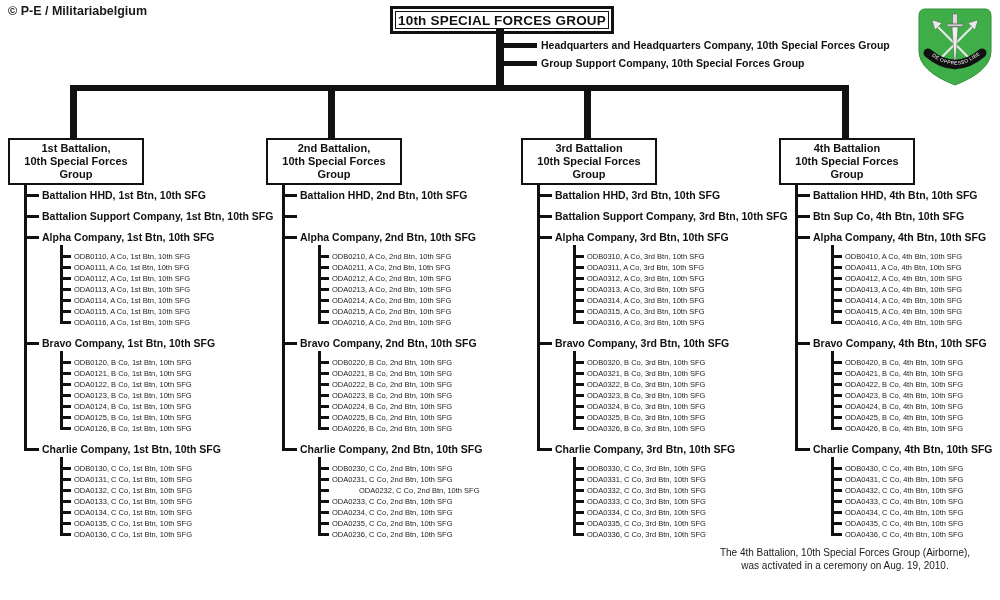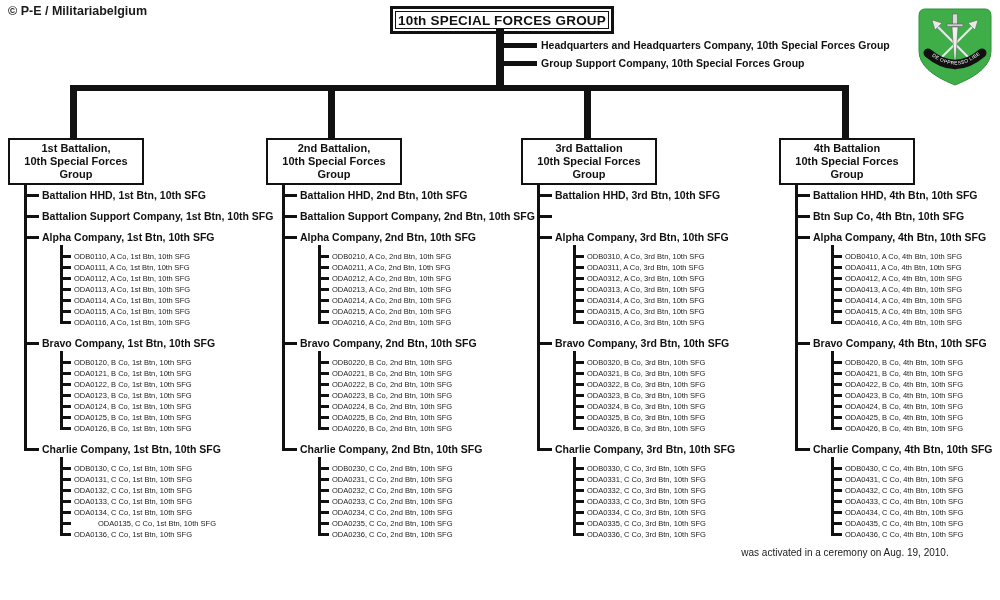--- a/index.html
+++ b/index.html
@@ -83,35 +83,35 @@
           <div class="row team-row"><div class="tick"></div><div class="lbl" style="display: inline;">ODA0126, B Co, 1st Btn,  10th SFG</div></div>
         </div>
         <div class="spine sub-spine" style="top: 166px; height: 78.5px;"></div>
         <div class="row company-row"><div class="tick"></div><div class="lbl" style="display: inline;">Charlie Company, 1st Btn, 10th SFG</div></div>
         <div class="team-list">
           <div class="row team-row"><div class="tick"></div><div class="lbl" style="display: inline;">ODB0130, C Co, 1st Btn,  10th SFG</div></div>
           <div class="row team-row"><div class="tick"></div><div class="lbl" style="display: inline;">ODA0131, C Co, 1st Btn,  10th SFG</div></div>
           <div class="row team-row"><div class="tick"></div><div class="lbl" style="display: inline;">ODA0132, C Co, 1st Btn,  10th SFG</div></div>
           <div class="row team-row"><div class="tick"></div><div class="lbl" style="display: inline;">ODA0133, C Co, 1st Btn,  10th SFG</div></div>
           <div class="row team-row"><div class="tick"></div><div class="lbl" style="display: inline;">ODA0134, C Co, 1st Btn,  10th SFG</div></div>
-          <div class="row team-row"><div class="tick"></div><div class="lbl" style="display: inline; margin-left: 24px;">ODA0135, C Co, 1st Btn,  10th SFG</div></div>
+          <div class="row team-row"><div class="tick"></div><div class="lbl" style="display: inline;">ODA0135, C Co, 1st Btn,  10th SFG</div></div>
           <div class="row team-row"><div class="tick"></div><div class="lbl" style="display: inline;">ODA0136, C Co, 1st Btn,  10th SFG</div></div>
         </div>
         <div class="spine sub-spine" style="top: 272px; height: 78.5px;"></div>
       </div>
     </div>
   <div class="bn-col" style="left:266px;">
       <div class="bn-box">
         <div class="bn-line">2nd Battalion,</div>
         <div class="bn-line">10th Special Forces Group</div>
       </div>
       <div class="tree">
         <div class="spine main-spine" style="height: 266px;"></div>
         <div class="row unit-row"><div class="tick"></div><div class="lbl" style="display: inline;">Battalion HHD,  2nd Btn, 10th SFG</div></div>
-        <div class="row unit-row"><div class="tick"></div><div class="lbl" style="display: inline;">Battalion  Support Company, 2nd Btn, 10th SFG</div></div>
+        <div class="row unit-row"><div class="tick"></div></div>
         <div class="row company-row"><div class="tick"></div><div class="lbl" style="display: inline;">Alpha Company, 2nd Btn, 10th SFG</div></div>
         <div class="team-list">
           <div class="row team-row"><div class="tick"></div><div class="lbl" style="display: inline;">ODB0210, A Co, 2nd Btn,  10th SFG</div></div>
           <div class="row team-row"><div class="tick"></div><div class="lbl" style="display: inline;">ODA0211, A Co, 2nd Btn,  10th SFG</div></div>
           <div class="row team-row"><div class="tick"></div><div class="lbl" style="display: inline;">ODA0212, A Co, 2nd Btn,  10th SFG</div></div>
           <div class="row team-row"><div class="tick"></div><div class="lbl" style="display: inline;">ODA0213, A Co, 2nd Btn,  10th SFG</div></div>
           <div class="row team-row"><div class="tick"></div><div class="lbl" style="display: inline;">ODA0214, A Co, 2nd Btn,  10th SFG</div></div>
           <div class="row team-row"><div class="tick"></div><div class="lbl" style="display: inline; text-align: right;">ODA0215, A Co, 2nd Btn,  10th SFG</div></div>
           <div class="row team-row"><div class="tick"></div><div class="lbl" style="display: inline;">ODA0216, A Co, 2nd Btn,  10th SFG</div></div>
         </div>
@@ -124,38 +124,38 @@
           <div class="row team-row"><div class="tick"></div><div class="lbl" style="display: inline;">ODA0223, B Co, 2nd Btn,  10th SFG</div></div>
           <div class="row team-row"><div class="tick"></div><div class="lbl" style="display: inline;">ODA0224, B Co, 2nd Btn,  10th SFG</div></div>
           <div class="row team-row"><div class="tick"></div><div class="lbl" style="display: inline;">ODA0225, B Co, 2nd Btn,  10th SFG</div></div>
           <div class="row team-row"><div class="tick"></div><div class="lbl" style="display: inline;">ODA0226, B Co, 2nd Btn,  10th SFG</div></div>
         </div>
         <div class="spine sub-spine" style="top: 166px; height: 78.5px;"></div>
         <div class="row company-row"><div class="tick"></div><div class="lbl" style="display: inline;">Charlie Company, 2nd Btn, 10th SFG</div></div>
         <div class="team-list">
           <div class="row team-row"><div class="tick"></div><div class="lbl" style="display: inline;">ODB0230, C Co, 2nd Btn,  10th SFG</div></div>
           <div class="row team-row"><div class="tick"></div><div class="lbl" style="display: inline;">ODA0231, C Co, 2nd Btn,  10th SFG</div></div>
-          <div class="row team-row"><div class="tick"></div><div class="lbl" style="display: inline;">ODA0232, C Co, 2nd Btn,  10th SFG</div></div>
+          <div class="row team-row"><div class="tick"></div><div class="lbl" style="display: inline; margin-left: 27px;">ODA0232, C Co, 2nd Btn,  10th SFG</div></div>
           <div class="row team-row"><div class="tick"></div><div class="lbl" style="display: inline;">ODA0233, C Co, 2nd Btn,  10th SFG</div></div>
           <div class="row team-row"><div class="tick"></div><div class="lbl" style="display: inline;">ODA0234, C Co, 2nd Btn,  10th SFG</div></div>
           <div class="row team-row"><div class="tick"></div><div class="lbl" style="display: inline;">ODA0235, C Co, 2nd Btn,  10th SFG</div></div>
           <div class="row team-row"><div class="tick"></div><div class="lbl" style="display: inline;">ODA0236, C Co, 2nd Btn,  10th SFG</div></div>
         </div>
         <div class="spine sub-spine" style="top: 272px; height: 78.5px;"></div>
       </div>
     </div>
   <div class="bn-col" style="left:521px;">
       <div class="bn-box">
         <div class="bn-line">3rd Battalion</div>
         <div class="bn-line">10th Special Forces Group</div>
       </div>
       <div class="tree">
         <div class="spine main-spine" style="height: 266px;"></div>
         <div class="row unit-row"><div class="tick"></div><div class="lbl" style="display: inline;">Battalion HHD, 3rd Btn, 10th SFG</div></div>
-        <div class="row unit-row"><div class="tick"></div></div>
+        <div class="row unit-row"><div class="tick"></div><div class="lbl" style="display: inline;">Battalion  Support Company, 3rd Btn, 10th SFG</div></div>
         <div class="row company-row"><div class="tick"></div><div class="lbl" style="display: inline;">Alpha Company, 3rd Btn, 10th SFG</div></div>
         <div class="team-list">
           <div class="row team-row"><div class="tick"></div><div class="lbl" style="display: inline;">ODB0310, A Co, 3rd Btn,  10th SFG</div></div>
           <div class="row team-row"><div class="tick"></div><div class="lbl" style="display: inline;">ODA0311, A Co, 3rd Btn,  10th SFG</div></div>
           <div class="row team-row"><div class="tick"></div><div class="lbl" style="display: inline;">ODA0312, A Co, 3rd Btn,  10th SFG</div></div>
           <div class="row team-row"><div class="tick"></div><div class="lbl" style="display: inline;">ODA0313, A Co, 3rd Btn,  10th SFG</div></div>
           <div class="row team-row"><div class="tick"></div><div class="lbl" style="display: inline;">ODA0314, A Co, 3rd Btn,  10th SFG</div></div>
           <div class="row team-row"><div class="tick"></div><div class="lbl" style="display: inline;">ODA0315, A Co, 3rd Btn,  10th SFG</div></div>
           <div class="row team-row"><div class="tick"></div><div class="lbl" style="display: inline;">ODA0316, A Co, 3rd Btn,  10th SFG</div></div>
         </div>
@@ -245,16 +245,17 @@
       <rect x="33" y="18" width="16" height="2.6" fill="#cccccc" stroke="#555" stroke-width="0.5"></rect>
       <polygon points="38,21 44,21 41,64" fill="#efefef" stroke="#555" stroke-width="0.5"></polygon>
     </g>
     <path d="M14,47 Q41,70 68,47" fill="none" stroke="#111" stroke-width="9" stroke-linecap="round"></path>
     <text font-family="Liberation Sans, sans-serif" font-size="4.8" fill="#ffffff" letter-spacing="0.4">
       <textPath href="#ribbonPath" startOffset="8%">DE OPPRESSO LIBER</textPath>
     </text>
   </svg>
 
   <div class="footnote">
+    <div>The 4th Battalion, 10th Special Forces Group (Airborne),</div>
     <div>was activated in a ceremony on Aug. 19, 2010.</div>
   </div>
 
 </div>
 
 </body></html>

